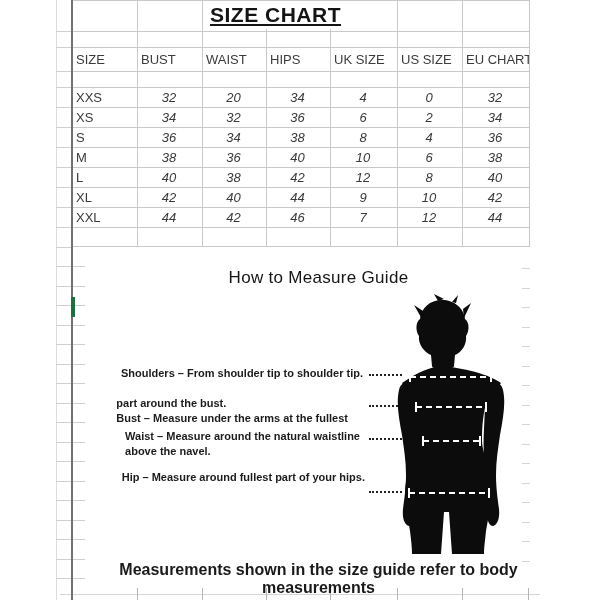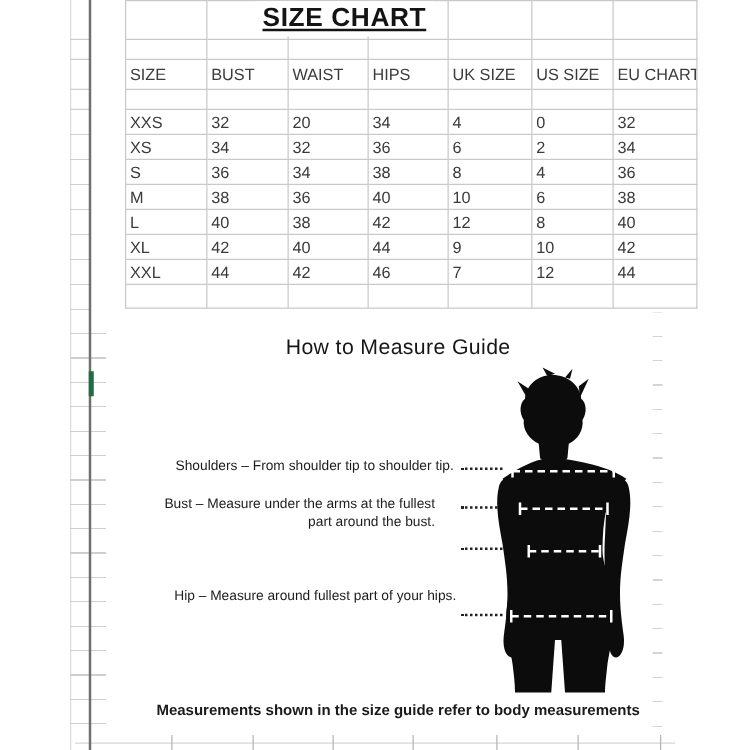--- a/index.html
+++ b/index.html
@@ -16,46 +16,46 @@
     background:repeating-linear-gradient(to bottom,transparent 0 19px,#cfcfcf 19px 20px);}
   .stub-strip-below{position:absolute;left:56px;top:248px;width:29px;height:340px;
     background:repeating-linear-gradient(to bottom,transparent 0 18.5px,#cfcfcf 18.5px 19.5px);}
   .stub-strip-right{position:absolute;left:522px;top:250px;width:8px;height:338px;
     background:repeating-linear-gradient(to bottom,transparent 0 18.5px,#d4d4d4 18.5px 19.5px);}
   .bottom-gridline{position:absolute;left:60px;top:594px;width:480px;height:1px;background:#d6d6d6;}
   .bottom-tick{position:absolute;top:588px;width:1px;height:12px;background:#b5b5b5;}
   .active-cell{position:absolute;left:71px;top:297px;width:4px;height:20px;z-index:7;}
 
   
-  table.size-table{position:absolute;left:72px;top:0;width:457px;border-collapse:collapse;table-layout:fixed;z-index:2;margin-left:28px;}
+  table.size-table{position:absolute;left:72px;top:0;width:457px;border-collapse:collapse;table-layout:fixed;z-index:2;}
   table.size-table td{border:1px solid #c9c9c9;font-size:13px;color:#3a3a3a;padding:0 5px 0 3px;overflow:hidden;white-space:nowrap;}
-  table.size-table td.num{text-align:left;}
+  table.size-table td.num{text-align:center;font-style:italic;}
   table.size-table td.hdr{font-size:13px;color:#3b3b3b;}
   .title-overlay{
     position:absolute;left:204px;top:1px;z-index:3;background:#ffffff;
     padding:0 6px;line-height:28px;font-size:21px;font-weight:bold;color:#141414;
     text-decoration:underline;letter-spacing:0.5px;
   }
 
   
   .guide-panel{position:absolute;left:85px;top:250px;width:437px;height:338px;background:#ffffff;z-index:5;}
   .guide-title{position:absolute;left:30px;right:0;top:18px;text-align:center;
     font-size:17px;font-weight:normal;color:#161616;letter-spacing:0.3px;}
-  .guide-label{position:absolute;text-align:right;font-size:11px;font-weight:normal;color:#1c1c1c;line-height:15px;}
+  .guide-label{position:absolute;text-align:left;font-size:11px;font-weight:bold;color:#1c1c1c;line-height:15px;}
   .lbl-shoulders{right:159px;top:116px;}
   .lbl-bust{right:174px;top:146px;}
   .lbl-waist{right:162px;top:179px;}
   .lbl-hip{right:157px;top:220px;}
   .leader{position:absolute;left:284px;width:33px;height:0;border-top:2px dotted #222222;}
   .lead-shoulders{top:124px;}
   .lead-bust{top:155px;}
   .lead-waist{top:188px;}
   .lead-hip{top:241px;}
   .guide-footer{position:absolute;left:30px;right:0;top:311px;text-align:center;
-    font-size:12px;font-weight:bold;color:#1a1a1a;}
+    font-size:16px;font-weight:bold;color:#1a1a1a;}
   svg.silhouette{position:absolute;left:283px;top:41px;}
 </style>
 </head>
 <body>
 
 <div class="faint-vline"></div>
 <div class="stub" style="left:56px;top:31px;width:16px;"></div>
 <div class="stub" style="left:56px;top:47px;width:16px;"></div>
 <div class="stub" style="left:56px;top:71px;width:16px;"></div>
 <div class="stub" style="left:56px;top:87px;width:16px;"></div>
@@ -199,25 +199,29 @@
 
 <div class="guide-panel">
   <div class="guide-title">How to Measure Guide</div>
 
   <div class="guide-label lbl-shoulders">
     <span style="display:block">Shoulders – From shoulder tip to shoulder tip.</span>
   </div>
   <div class="leader lead-shoulders"></div>
 
   <div class="guide-label lbl-bust">
+    <span style="display:block">part around the bust.</span>
     <span style="display:block">Bust – Measure under the arms at the fullest</span>
-    <span style="display:block">part around the bust.</span>
   </div>
   <div class="leader lead-bust"></div>
 
+  <div class="guide-label lbl-waist">
+    <span style="display:block">Waist – Measure around the natural waistline</span>
+    <span style="display:block">above the navel.</span>
+  </div>
   <div class="leader lead-waist"></div>
 
   <div class="guide-label lbl-hip">
     <span style="display:block">Hip – Measure around fullest part of your hips.</span>
   </div>
   <div class="leader lead-hip"></div>
 
   <svg class="silhouette" width="165" height="265" viewBox="0 0 165 265">
     <g fill="#0c0c0c">
 

